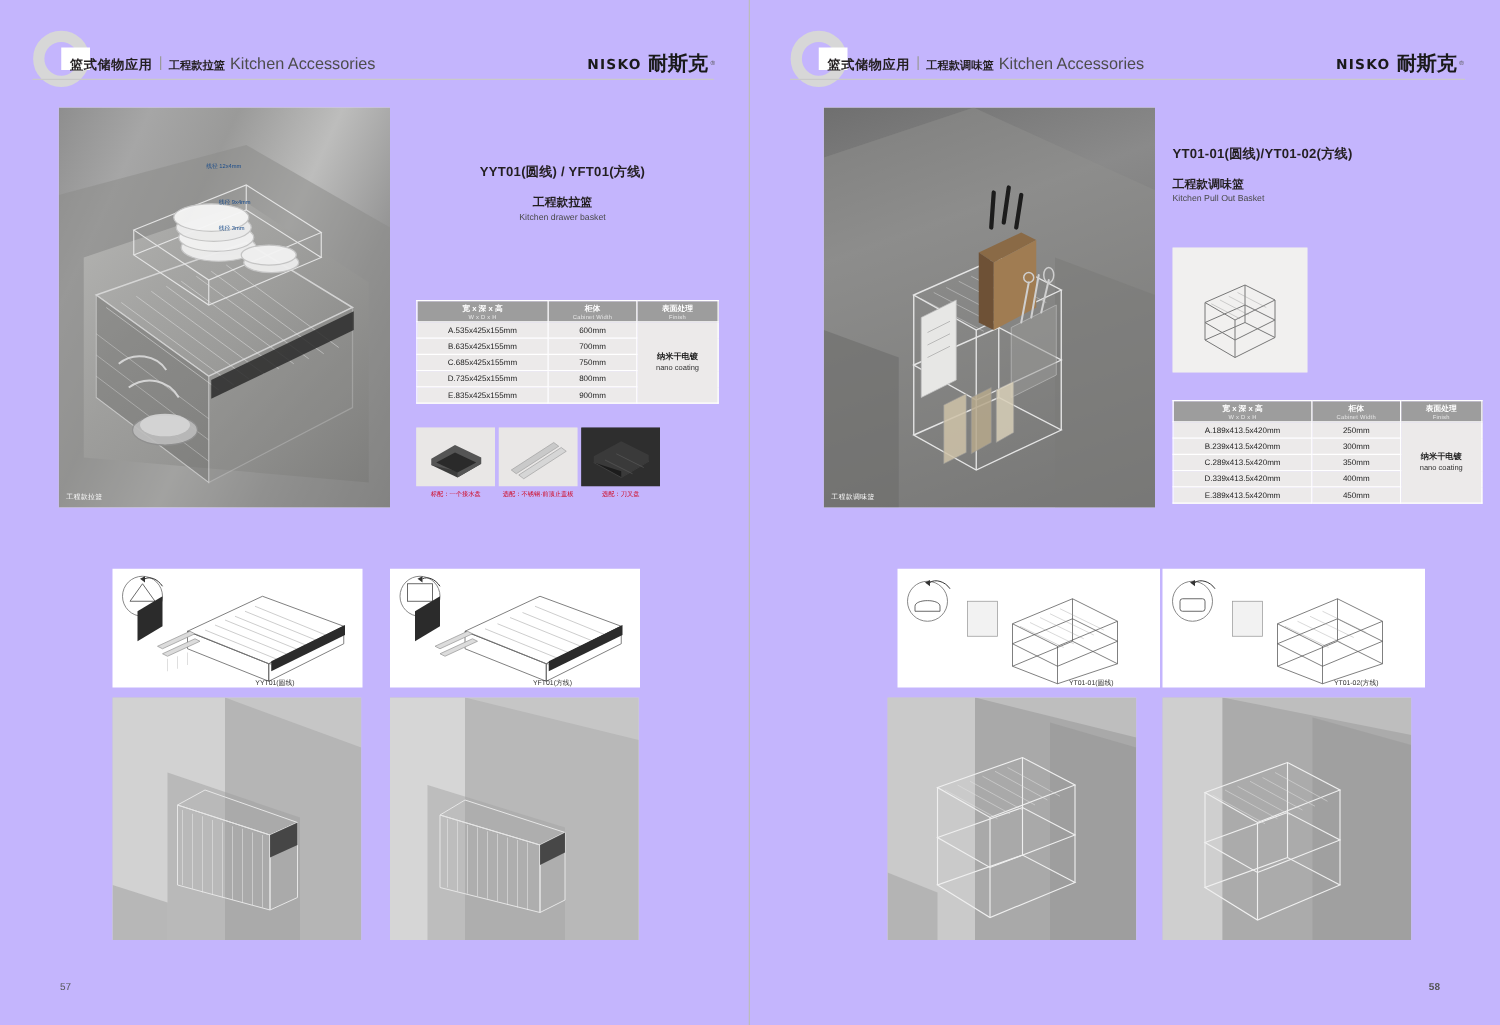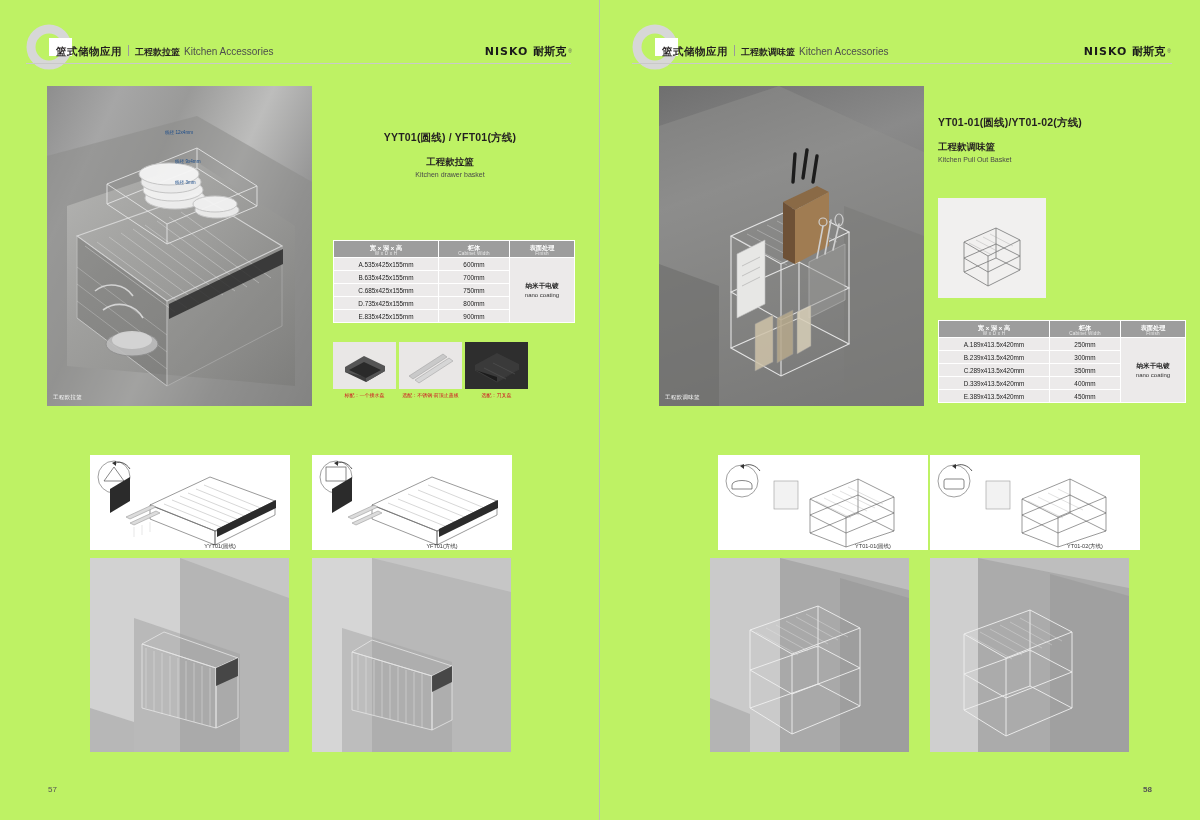--- a/index.html
+++ b/index.html
@@ -18,21 +18,21 @@
     position: relative;
     width: 1200px;
     height: 820px;
     display: flex;
   }
   .page {
     position: relative;
     width: 600px;
     height: 820px;
     box-sizing: border-box;
-    background: #bef264;
+    background: #c4b5fd;
   }
   .gutter {
     position: absolute;
     left: 599px;
     top: 0;
     width: 1px;
     height: 820px;
     background: #bcbcbc;
     z-index: 50;
   }
@@ -74,21 +74,21 @@
     margin: 0 6px;
     position: relative;
     top: 1px;
   }
   .hdr-sub {
     font-size: 9px;
     font-weight: bold;
     color: #231f20;
   }
   .hdr-en {
-    font-size: 10px;
+    font-size: 13px;
     color: #4d4d4d;
     margin-left: 4px;
     font-weight: normal;
   }
   .hdr-rule {
     position: absolute;
     top: 63px;
     height: 1px;
     background: #c9c9c9;
   }
@@ -102,21 +102,21 @@
     height: 16px;
   }
   .brand .nisko {
     font-size: 11px;
     font-weight: bold;
     letter-spacing: 1px;
     color: #1a1a1a;
     font-family: "DejaVu Sans", sans-serif;
   }
   .brand .cn {
-    font-size: 11px;
+    font-size: 16px;
     font-weight: bold;
     color: #1a1a1a;
     margin-left: 3px;
     padding: 1px 2px;
   }
   .brand .tm {
     font-size: 5px;
     vertical-align: super;
     color: #555;
   }

